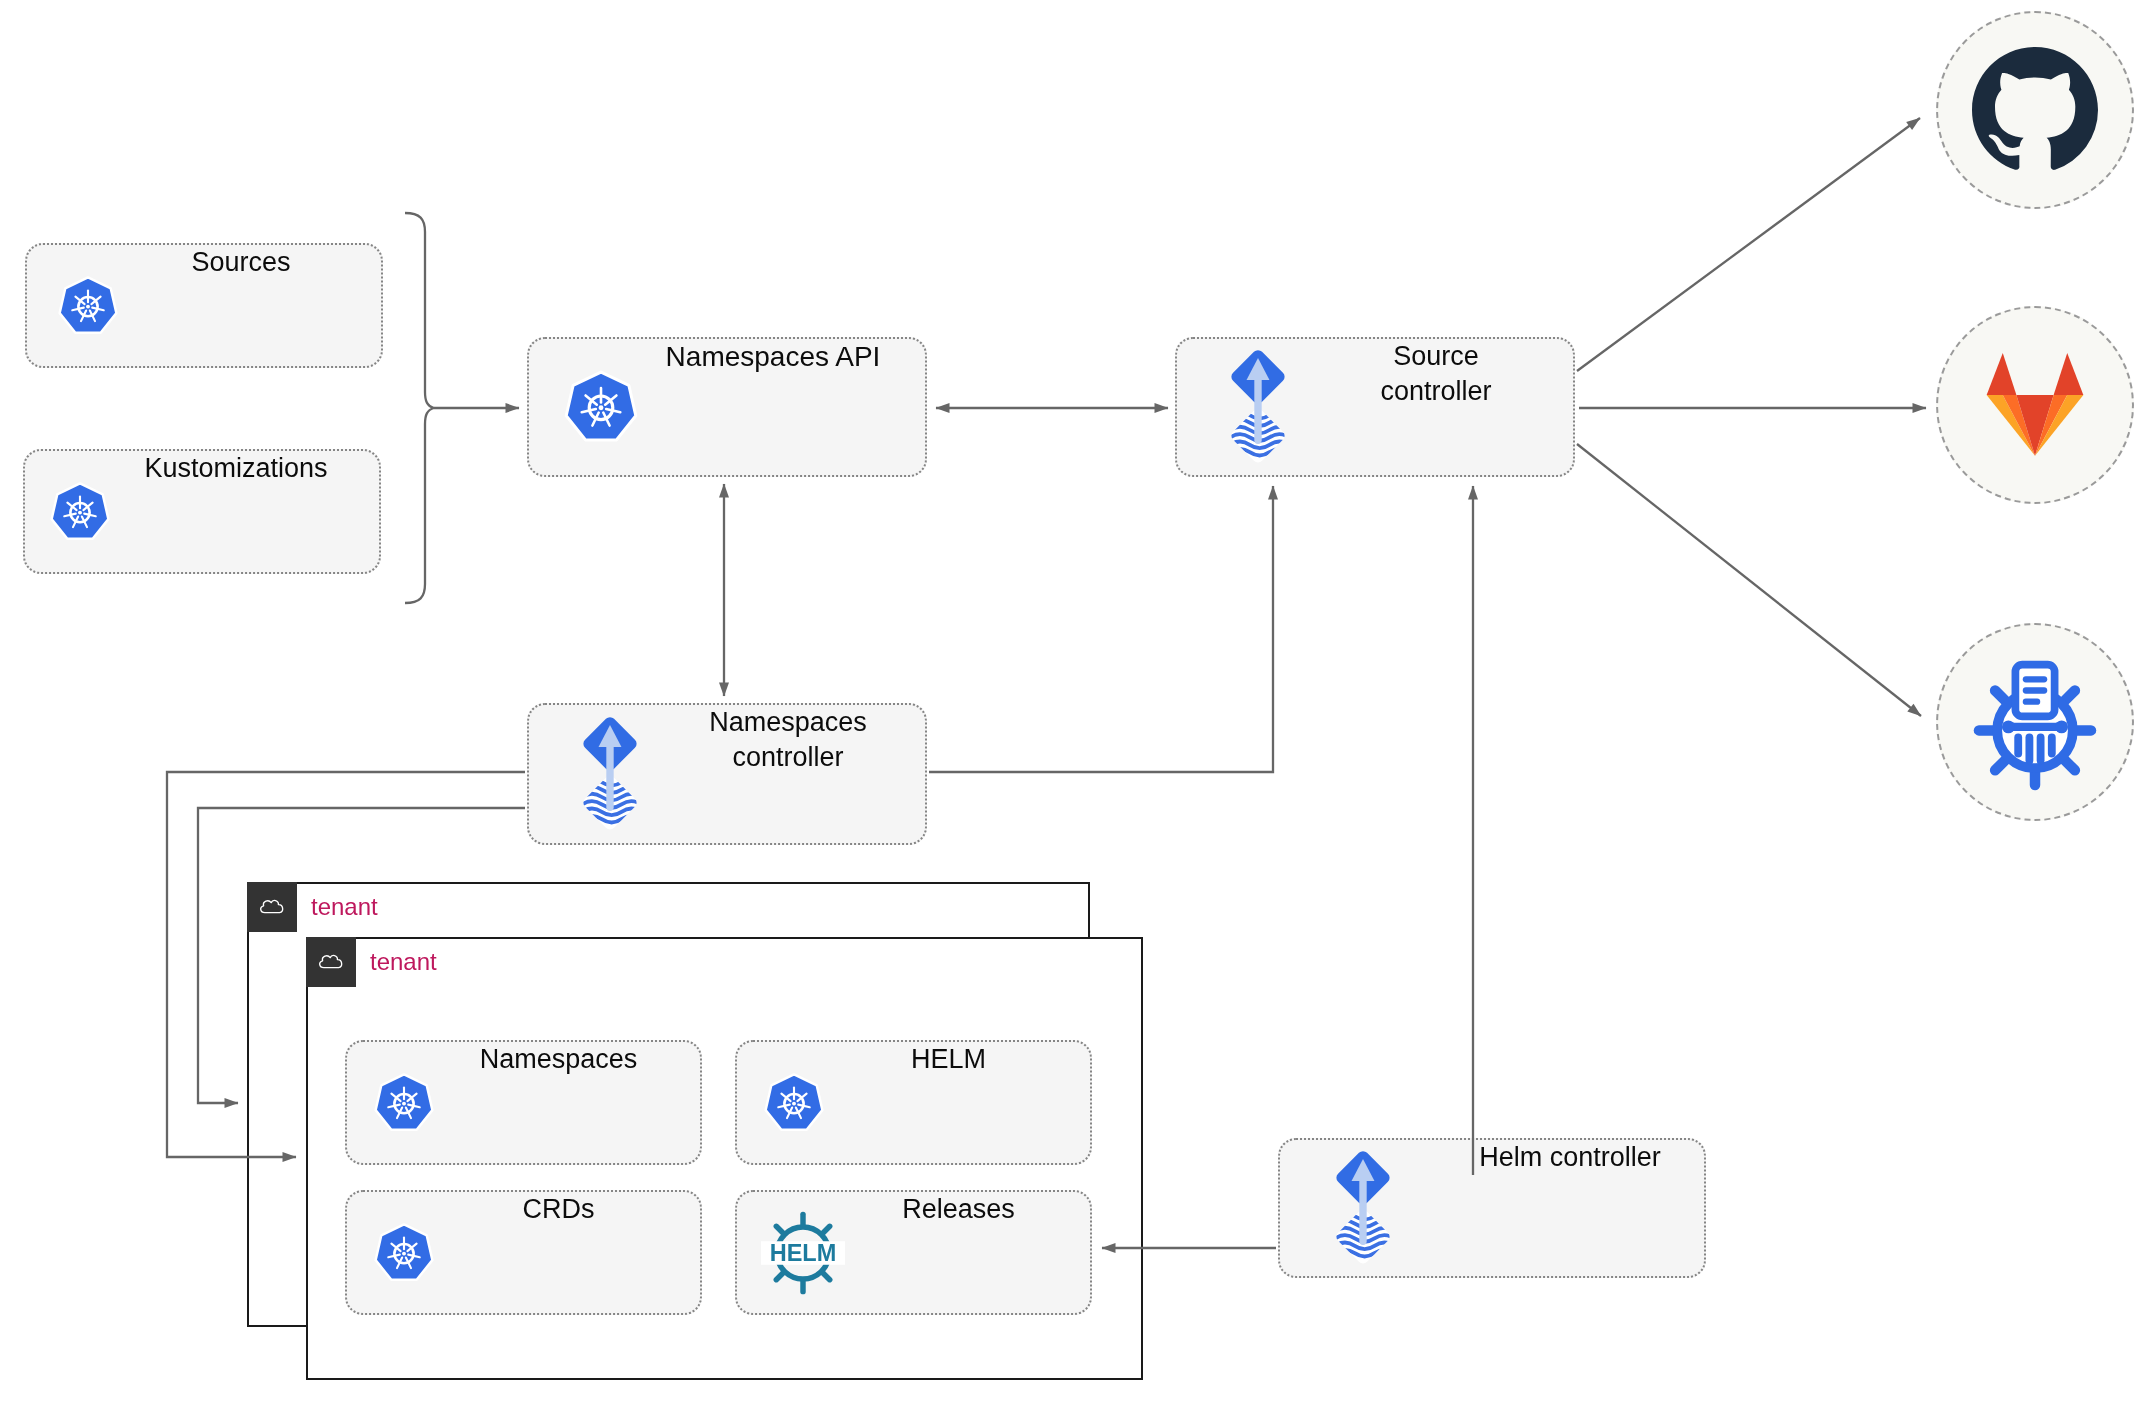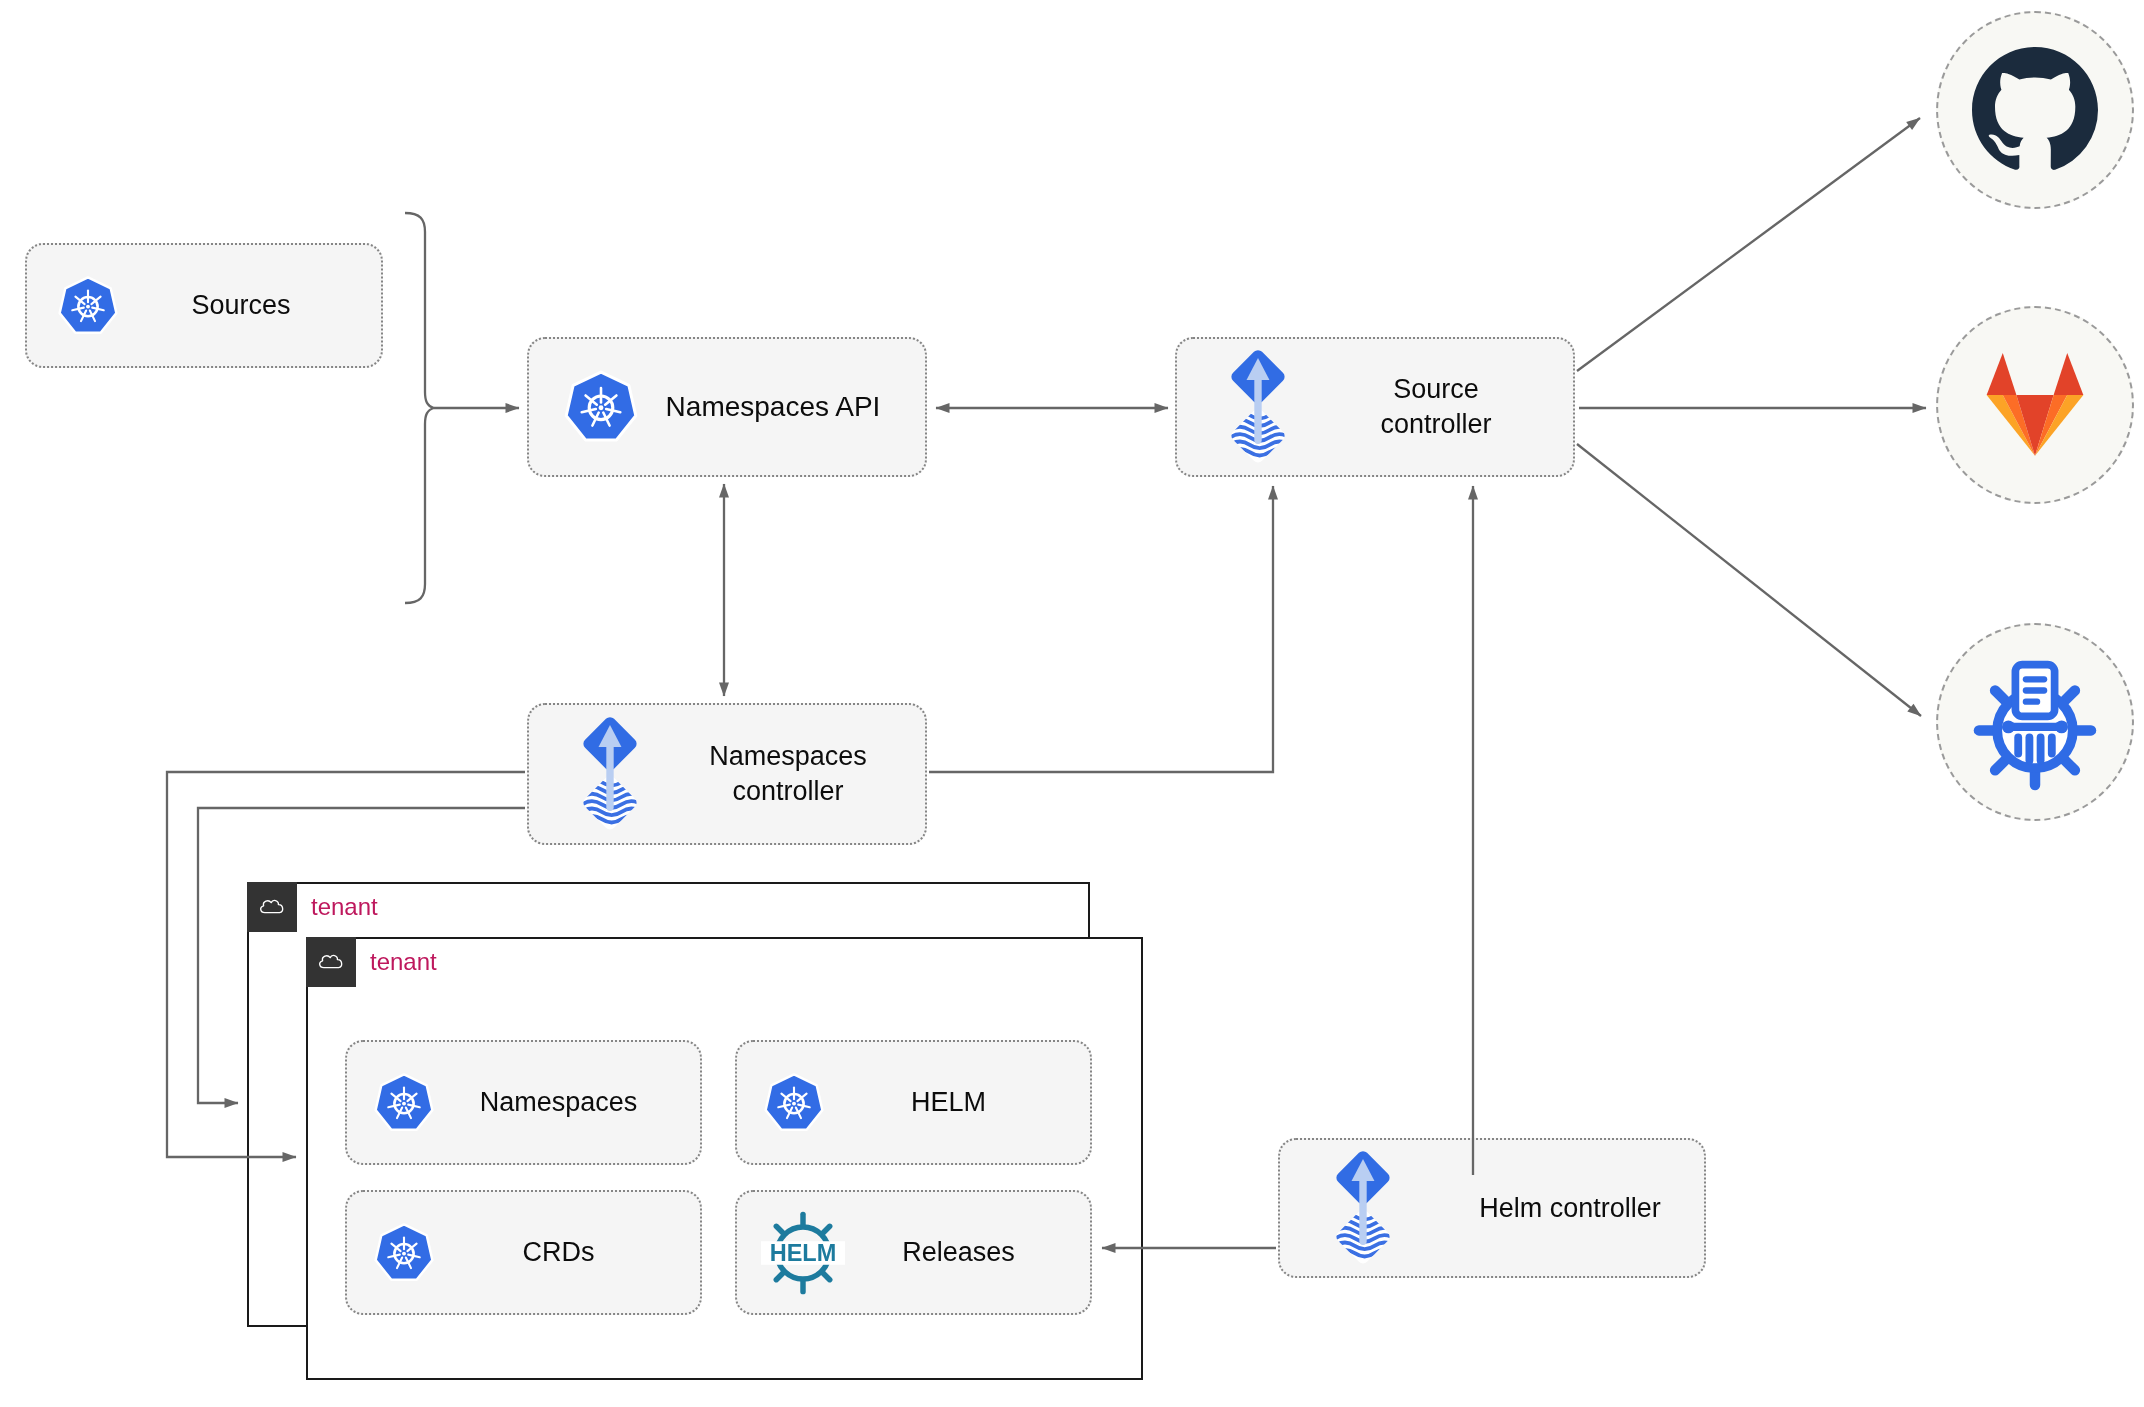--- a/index.html
+++ b/index.html
@@ -3,21 +3,21 @@
 <meta charset="utf-8">
 <style>
   html,body{margin:0;padding:0;background:#ffffff;}
   #canvas{
     position:relative;width:2144px;height:1407px;background:#ffffff;overflow:hidden;
     font-family:"Liberation Sans", sans-serif;color:#111;
   }
   
   .node{
     position:absolute;background:#f5f5f5;border:2px dotted #858585;border-radius:18px;
-    display:flex;align-items:center;box-sizing:border-box;
+    display:flex;box-sizing:border-box;
   }
   .node .iconwrap{flex:0 0 auto;display:flex;align-items:center;justify-content:center;margin-left:30px;}
   .node .label{flex:1 1 auto;text-align:center;font-size:27px;line-height:1.28;color:#0c0c0c;padding-right:18px;}
   .node--controller .label{max-width:195px;margin:0 auto;padding-right:0;}
   
   .tenant{position:absolute;background:#ffffff;border:2px solid #1a1a1a;box-sizing:border-box;}
   .tenant .tab{
     position:absolute;top:-2px;left:-2px;width:50px;height:50px;background:#333333;
     display:flex;align-items:center;justify-content:center;
   }
@@ -161,20 +161,28 @@
 
   <div class="node" style="left:25px;top:243px;width:358px;height:125px;">
     <span class="iconwrap">
       <svg width="62" height="62">
           <use href="#sym-k8s"></use>
         </svg>
     </span>
     <span class="label">Sources</span>
   </div>
 
+  <div class="node" style="left:23px;top:449px;width:358px;height:125px;">
+    <span class="iconwrap" style="margin-left:24px;">
+      <svg width="62" height="62">
+          <use href="#sym-k8s"></use>
+        </svg>
+    </span>
+    <span class="label">Kustomizations</span>
+  </div>
 
   <div class="node" style="left:527px;top:337px;width:400px;height:140px;">
     <span class="iconwrap" style="margin-left:34px;">
       <svg width="76" height="76">
           <use href="#sym-k8s"></use>
         </svg>
     </span>
     <span class="label" style="font-size:28px;">Namespaces API</span>
   </div>
 

